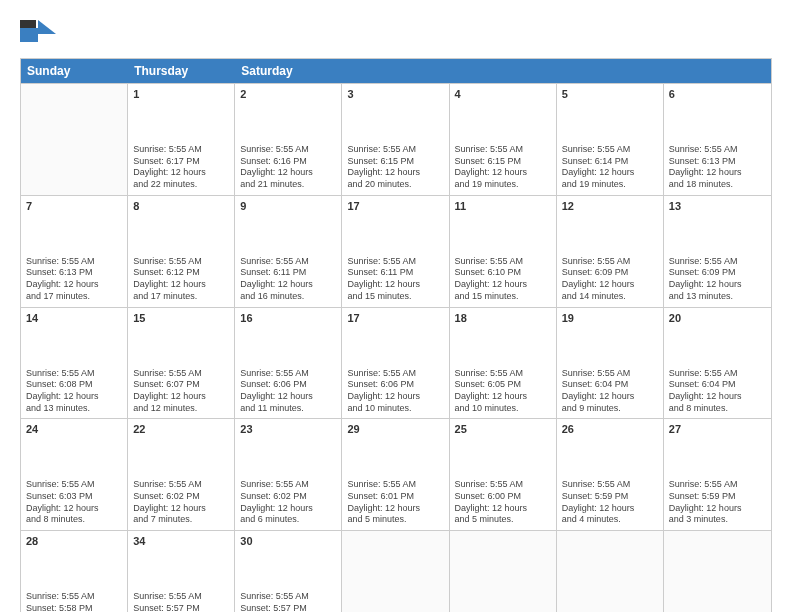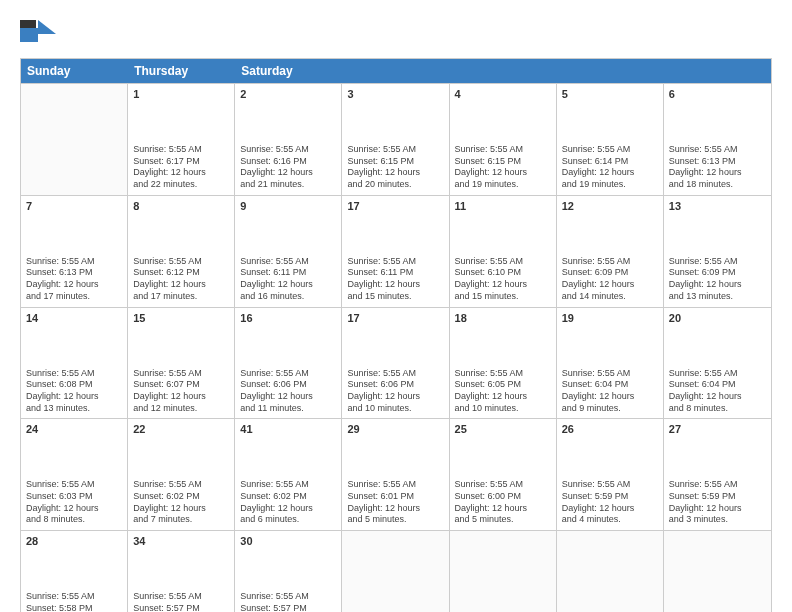--- a/index.html
+++ b/index.html
@@ -303,21 +303,21 @@
 and 8 minutes.</div>
           </div>
           <div class="cal-cell">
             <span class="day-num">22</span>
             <div class="cell-info" style="white-space: pre-line;">Sunrise: 5:55 AM
 Sunset: 6:02 PM
 Daylight: 12 hours
 and 7 minutes.</div>
           </div>
           <div class="cal-cell">
-            <span class="day-num">41</span>
+            <span class="day-num">23</span>
             <div class="cell-info" style="white-space: pre-line;">Sunrise: 5:55 AM
 Sunset: 6:02 PM
 Daylight: 12 hours
 and 6 minutes.</div>
           </div>
           <div class="cal-cell">
             <span class="day-num">29</span>
             <div class="cell-info" style="white-space: pre-line;">Sunrise: 5:55 AM
 Sunset: 6:01 PM
 Daylight: 12 hours

